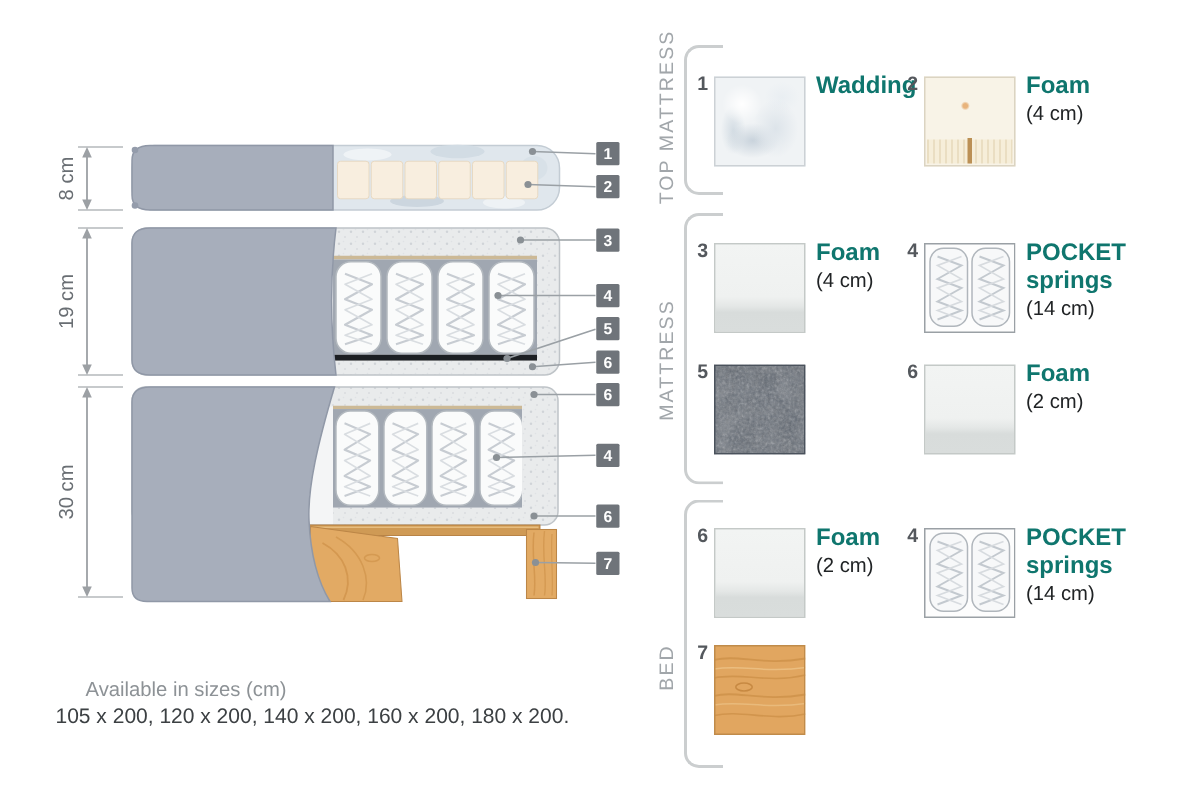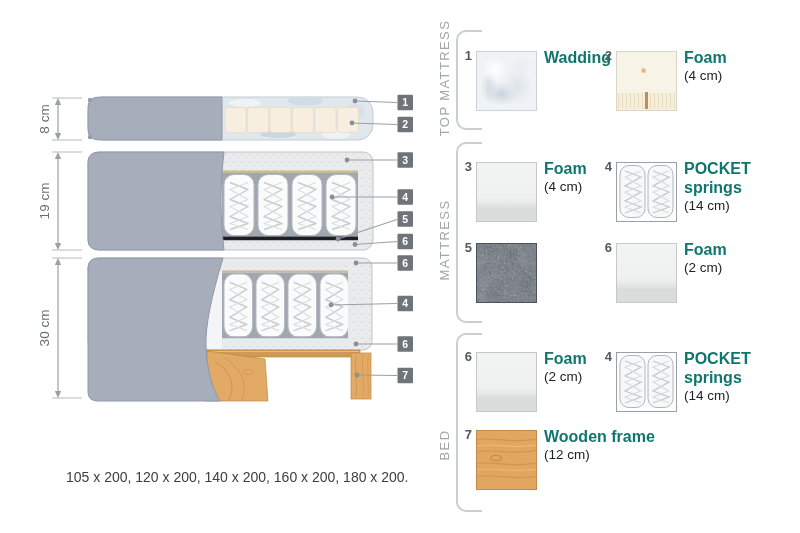--- a/index.html
+++ b/index.html
@@ -30,21 +30,21 @@
   .sw-latex{background:radial-gradient(circle 3px at 45% 32%, #e8b37c 0 1.5px, rgba(0,0,0,0) 3px),#f8f3e7;
             border:1px solid #dbd4c2;}
   .sw-latex::after{content:"";position:absolute;left:1px;right:1px;bottom:1px;height:16px;
     background:repeating-linear-gradient(90deg,#eadec2 0 1.5px,#f6eed9 1.5px 4px);}
   .sw-latex::before{content:"";position:absolute;left:28px;bottom:1px;width:3px;height:17px;
     background:#bb9055;z-index:1;}
   .sw-foam{background:linear-gradient(180deg,#f2f4f3 0%,#eff1f0 60%,#e4e7e6 71%,#d8dcdb 78%,#d9dddc 100%);
            border:1px solid #c4c9c7;}
 
   .footer-label{position:absolute;left:57px;top:452px;font-size:13.5px;color:#8d9296;}
-  .footer-sizes{position:absolute;left:66px;top:469px;font-size:14px;color:#3c4043;}
+  .footer-sizes{position:absolute;left:37px;top:469px;font-size:14px;color:#3c4043;}
 </style>
 </head>
 <body>
 
 <div class="stage">
 
   <svg width="0" height="0" style="position:absolute" aria-hidden="true">
     <defs>
       <pattern id="speckle" width="8" height="8" patternUnits="userSpaceOnUse">
         <rect width="8" height="8" fill="#e9ebec"></rect>
@@ -333,22 +333,19 @@
           <path d="M0,10 C16,6 32,14 61,9" fill="none" stroke="#c5873e" stroke-width="1.2" opacity="0.55"></path>
           <path d="M0,22 C18,18 36,26 61,20" fill="none" stroke="#c5873e" stroke-width="1.1" opacity="0.55"></path>
           <path d="M0,34 C14,30 32,38 61,33" fill="none" stroke="#c5873e" stroke-width="1.2" opacity="0.55"></path>
           <path d="M0,47 C18,43 38,51 61,46" fill="none" stroke="#c5873e" stroke-width="1.1" opacity="0.55"></path>
           <path d="M0,16 C20,13 34,19 61,15" fill="none" stroke="#efc88d" stroke-width="1" opacity="0.7"></path>
           <path d="M0,40 C20,37 34,43 61,39" fill="none" stroke="#efc88d" stroke-width="1" opacity="0.6"></path>
           <ellipse cx="20" cy="28" rx="5.5" ry="2.6" fill="none" stroke="#b5772f" stroke-width="1" opacity="0.6"></ellipse>
           <rect x="0.5" y="0.5" width="60" height="59" fill="none" stroke="#c08b4a"></rect>
         </svg>
       </div>
-      <div class="ltext">
-        <div class="lname">Wooden frame</div>
-        <div class="ldetail">(12 cm)</div>
-      </div>
     </div>
   </div>
 
+  <div class="footer-label">Available in sizes (cm)</div>
   <div class="footer-sizes">105 x 200, 120 x 200, 140 x 200, 160 x 200, 180 x 200.</div>
 
 </div>
 
 </body></html>

